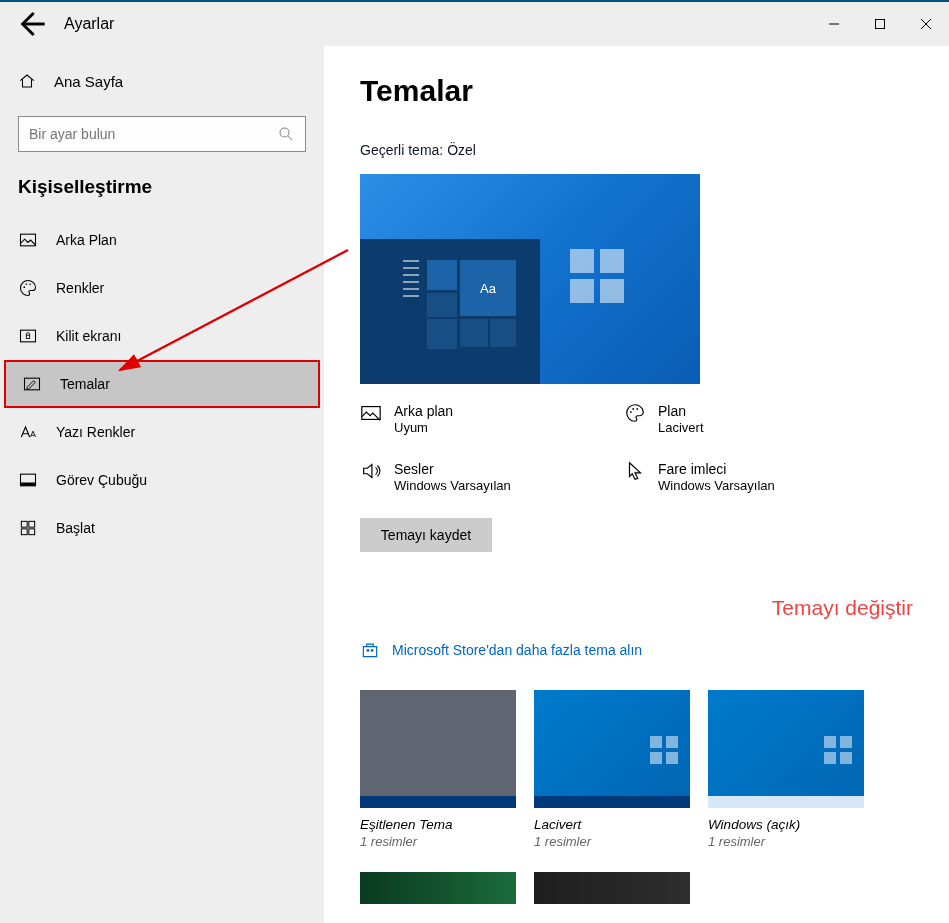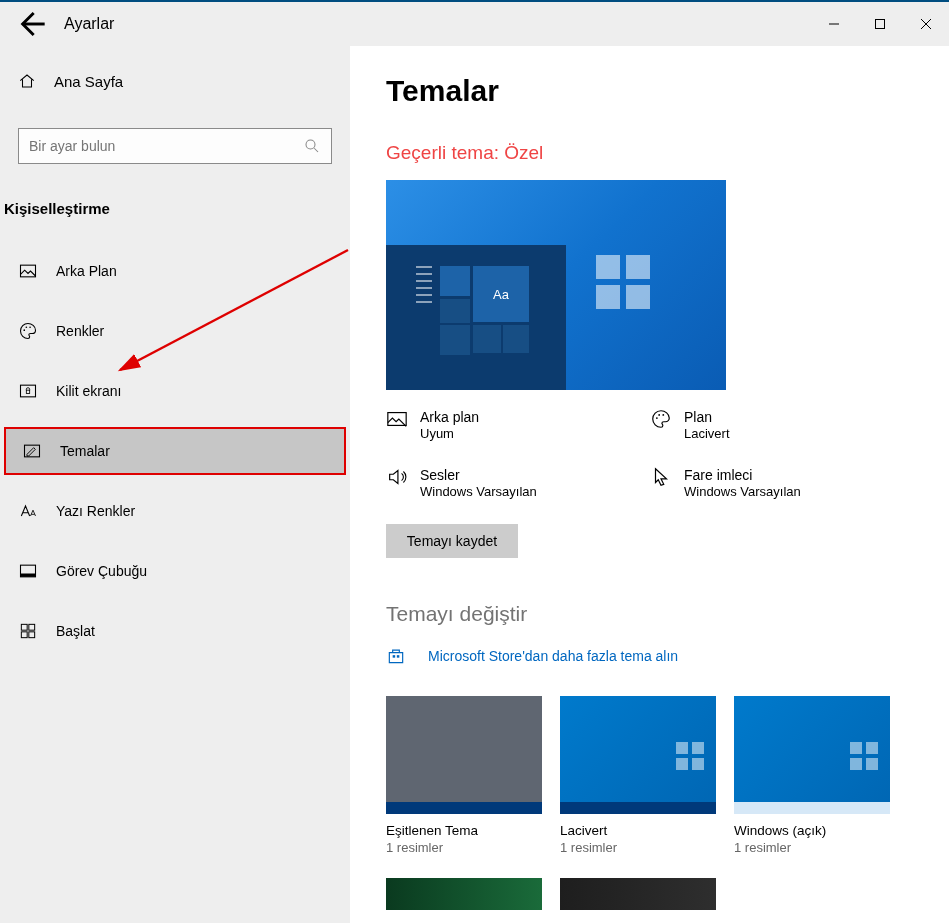--- a/index.html
+++ b/index.html
@@ -9,44 +9,44 @@
 
 .titlebar { display: flex; align-items: center; height: 44px; background: #eeeeee; }
 .titlebar .back { width: 44px; display: flex; justify-content: center; align-items: center; cursor: pointer; margin-left: 8px; }
 .titlebar .title { margin-left: 12px; font-size: 16px; color: #000; }
 .winbtns { margin-left: auto; display: flex; }
 .winbtn { width: 46px; height: 34px; display: flex; justify-content: center; align-items: center; cursor: pointer; }
 .winbtn svg { width: 12px; height: 12px; }
 
 .body { flex: 1; display: flex; overflow: hidden; }
 
-.sidebar { width: 350px; background: #eeeeee; padding-top: 18px; display: flex; flex-direction: column; gap: 12px; }
+.sidebar { width: 324px; background: #eeeeee; padding-top: 18px; display: flex; flex-direction: column; }
 .home { display: flex; align-items: center; padding: 8px 18px; cursor: pointer; margin-bottom: 18px; }
 .home svg { width: 18px; height: 18px; }
 .home span { margin-left: 18px; font-size: 15px; color: #000; }
 
 .search { margin: 0 18px 24px 18px; height: 36px; background: #fdfdfd; border: 1px solid #8a8a8a; display: flex; align-items: center; padding: 0 10px; }
 .search input { flex: 1; border: none; outline: none; font-size: 14px; background: transparent; color: #555; }
 .search svg { width: 18px; height: 18px; opacity: .7; }
 
-.section-head { padding: 0 18px 18px 4px; font-size: 15px; font-weight: 600; color: #000; }
+.section-head { padding: 0 18px 18px 18px; font-size: 19px; font-weight: 600; color: #000; }
 
 .navitem { display: flex; align-items: center; height: 48px; padding: 0 18px; cursor: pointer; }
 .navitem svg { width: 20px; height: 20px; }
 .navitem span { margin-left: 18px; font-size: 14px; color: #000; }
 .navitem.selected { background: #c6c6c6; outline: 2px solid #de0000; outline-offset: -2px; margin: 0 4px; }
 
 .content { flex: 1; padding: 28px 36px 0 36px; overflow: auto; }
 .content h1 { font-size: 30px; font-weight: 600; margin-bottom: 34px; }
-.subhead { font-size: 19px; font-weight: 400; margin-bottom: 16px; color: #ef4444; }
-.subhead2 { font-size: 21px; font-weight: 400; margin: 44px 0 20px 0; color: #737373; }
+.subhead { font-size: 14px; font-weight: 400; margin-bottom: 16px; color: #0f172a; }
+.subhead2 { font-size: 21px; font-weight: 400; margin: 44px 0 20px 0; color: #ef4444; text-align: right; }
 
 .preview { width: 340px; height: 210px; background: linear-gradient(135deg,#2c8fe6 0%,#1172ce 50%,#0a5cb4 100%); position: relative; margin-bottom: 18px; }
 .preview .taskpane { position: absolute; left: 0; bottom: 0; width: 180px; height: 145px; background: #0c3b6e; }
-.preview .content-pane { position: absolute; left: 24px; bottom: 0; width: 154px; height: 130px; display: flex; }
+.preview .content-pane { position: absolute; left: 37px; bottom: 0; width: 154px; height: 130px; display: flex; }
 .preview .menu-list { width: 28px; padding: 6px 0 0 6px; }
 .preview .menu-list div { width: 16px; height: 2px; background: #ffffff88; margin-bottom: 5px; }
 .preview .tiles { flex: 1; position: relative; }
 .preview .tile-lg { position: absolute; top: 6px; left: 35px; width: 56px; height: 56px; background: #1d63a8; display: flex; justify-content: center; align-items: center; color: #fff; font-size: 13px; }
 .preview .tile-sm1 { position: absolute; top: 6px; left: 2px; width: 30px; height: 30px; background: #1d63a8; }
 .preview .tile-sm2 { position: absolute; top: 39px; left: 2px; width: 30px; height: 24px; background: #174e84; }
 .preview .tile-sm3 { position: absolute; top: 65px; left: 2px; width: 30px; height: 30px; background: #174e84; }
 .preview .tile-sm4 { position: absolute; top: 65px; left: 35px; width: 28px; height: 28px; background: #174e84; }
 .preview .tile-sm5 { position: absolute; top: 65px; left: 65px; width: 26px; height: 28px; background: #174e84; }
 .preview .winlogo { position: absolute; top: 75px; left: 210px; width: 54px; height: 54px; }
@@ -55,26 +55,26 @@
 
 .theme-props { display: flex; flex-wrap: wrap; width: 560px; }
 .prop { width: 264px; display: flex; align-items: flex-start; margin: 0 0 24px 0; cursor: pointer; }
 .prop svg { width: 22px; height: 22px; margin-top: 0; }
 .prop .ptxt { margin-left: 12px; }
 .prop .ptxt .plabel { font-size: 14px; color: #000; line-height: 18px; }
 .prop .ptxt .pval { font-size: 13px; color: #000000; line-height: 16px; }
 
 .savebtn { height: 34px; width: 132px; background: #ccc; border: none; font-size: 14px; color: #000; cursor: pointer; }
 
-.storelink { display: flex; align-items: center; cursor: pointer; margin-bottom: 30px; gap: 10px; }
+.storelink { display: flex; align-items: center; cursor: pointer; margin-bottom: 30px; }
 .storelink svg { width: 20px; height: 20px; }
 .storelink span { margin-left: 12px; font-size: 14px; color: #0067c0; }
 
 .themelist { display: flex; gap: 18px; flex-wrap: wrap; }
-.themecard { width: 156px; cursor: pointer; }
+.themecard { width: 156px; cursor: pointer; font-style: italic; }
 .themecard .thumb { width: 156px; height: 118px; position: relative; margin-bottom: 8px; }
 .themecard .thumb .bar { position: absolute; bottom: 0; left: 0; right: 0; height: 12px; background: #00397a; }
 .themecard .tname { font-size: 13.5px; color: #000; line-height: 18px; }
 .themecard .tcount { font-size: 13px; color: #666; line-height: 16px; }
 .thumb.synced { background: #5f6671; }
 .thumb.win { background: linear-gradient(135deg,#007acc 0%,#0066b3 100%); }
 .thumb.win .wl { position: absolute; top: 46px; left: 116px; width: 28px; height: 28px; }
 .thumb.win .wl .q { position: absolute; width: 12px; height: 12px; background: rgba(255,255,255,.5); }
 .thumb.win .wl .q1{left:0;top:0}.thumb.win .wl .q2{right:0;top:0}.thumb.win .wl .q3{left:0;bottom:0}.thumb.win .wl .q4{right:0;bottom:0}
 

